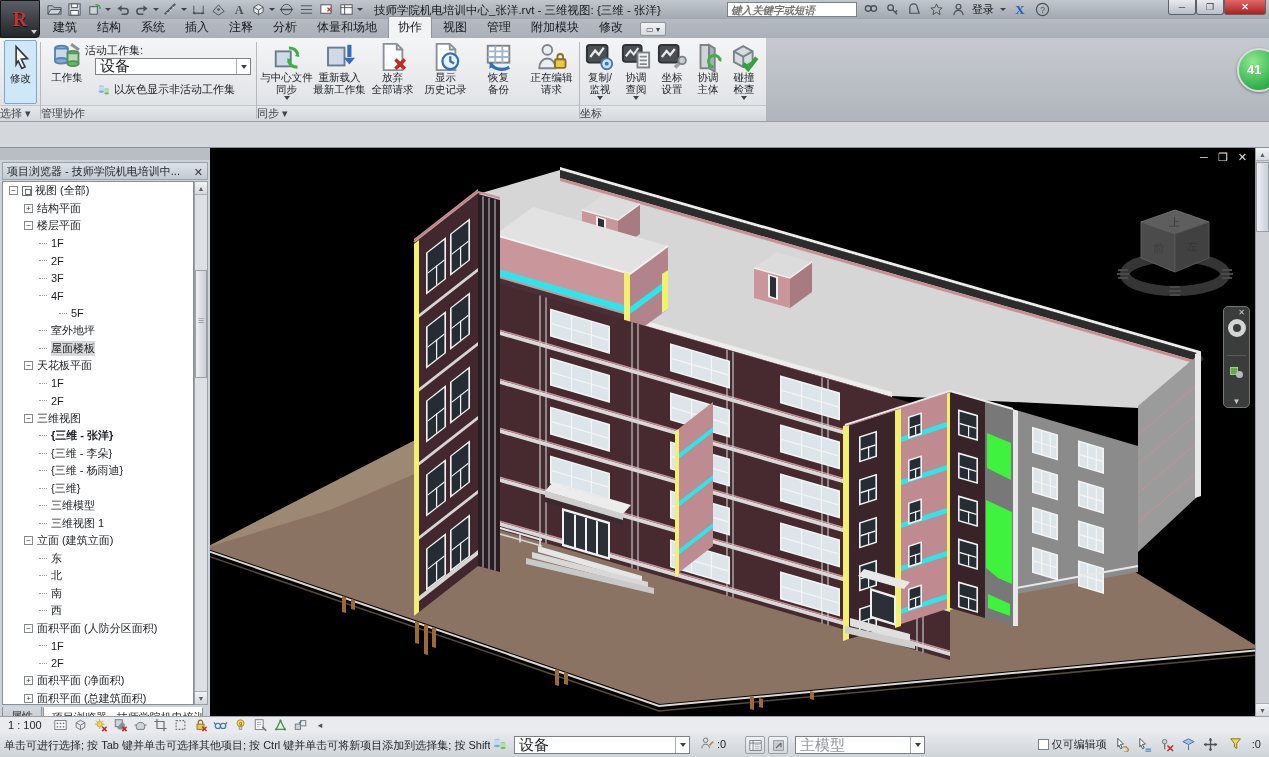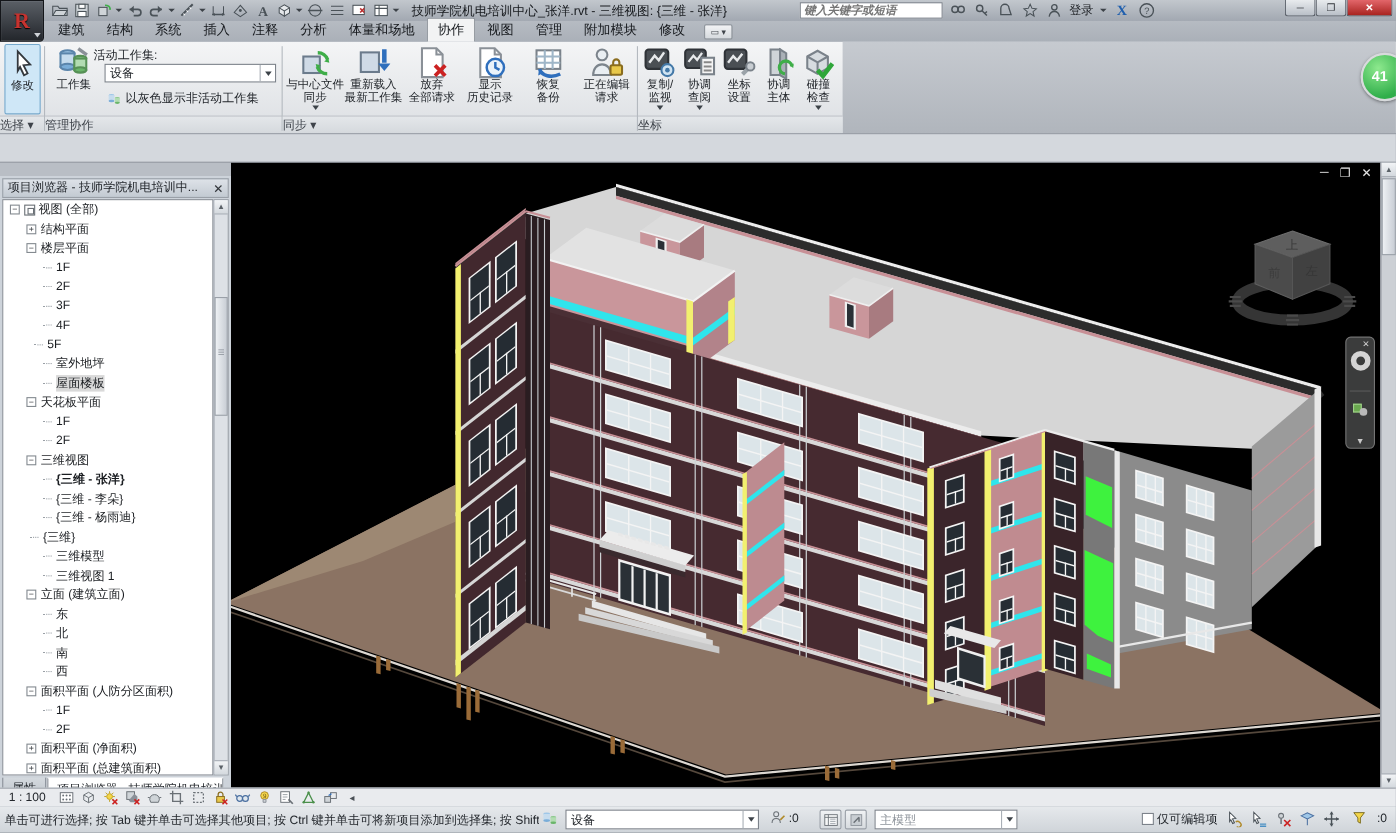--- a/index.html
+++ b/index.html
@@ -50,22 +50,22 @@
     font-size:11px; color:#3e434a; background:linear-gradient(#e4e7ea,#d5d9dd); border-top:1px solid #c2c6cb; cursor:pointer; }
   .rpanel .psep { position:absolute; right:0; top:4px; bottom:2px; width:1px; background:#b4b9bf; }
   .bigbtn { position:absolute; top:2px; height:64px; display:flex; flex-direction:column; align-items:center;
     cursor:pointer; padding-top:2px; }
   .bigbtn svg { flex:0 0 auto; }
   .bigbtn .bl { font-size:10.5px; color:#23272c; line-height:11.5px; text-align:center; white-space:nowrap; }
   .bigbtn .dd { width:0; height:0; border-left:3px solid transparent; border-right:3px solid transparent;
     border-top:4px solid #3c4248; margin-top:1px; }
   .modbtn { background:#cfe7f7; border:1px solid #76a9cd; border-radius:2px; }
   .awlabel { position:absolute; font-size:11px; color:#23272c; }
-  .combo { position:absolute; background:#fff; border:1px solid #7c828a; font-size:11px; color:#1d2126;
-    display:flex; align-items:flex-end; padding-left:4px; cursor:pointer; }
+  .combo { position:absolute; background:#fff; border:1px solid #7c828a; font-size:15px; color:#1d2126;
+    display:flex; align-items:center; padding-left:4px; cursor:pointer; }
   .combo .cdd { position:absolute; right:0; top:0; bottom:0; width:14px; border-left:1px solid #aab0b7;
     display:flex; align-items:center; justify-content:center; }
   .combo .cdd:after { content:""; border-left:3.5px solid transparent; border-right:3.5px solid transparent;
     border-top:4px solid #3c4248; }
   .flatbtn { position:absolute; display:flex; align-items:center; gap:3px; font-size:11px; color:#23272c; cursor:pointer; }
   .badge { position:absolute; right:-12px; top:10px; width:44px; height:44px; border-radius:50%;
     background:radial-gradient(circle at 35% 30%, #8ee98e, #2fae4a 70%); border:2px solid #d8dadc;
     color:#fff; font-weight:bold; font-size:13px; line-height:40px; text-indent:8px; z-index:40; cursor:pointer;
     box-shadow:0 1px 3px rgba(0,0,0,.4); }
 
@@ -521,21 +521,21 @@
             <span class="tlabel">2F</span>
           </div>
           <div class="trow" style="padding-left: 36px;">
             <span class="tdash"></span>
             <span class="tlabel">3F</span>
           </div>
           <div class="trow" style="padding-left: 36px;">
             <span class="tdash"></span>
             <span class="tlabel">4F</span>
           </div>
-          <div class="trow" style="padding-left: 28px;">
+          <div class="trow" style="padding-left: 56px;">
             <span class="tdash"></span>
             <span class="tlabel">5F</span>
           </div>
           <div class="trow" style="padding-left: 36px;">
             <span class="tdash"></span>
             <span class="tlabel">室外地坪</span>
           </div>
           <div class="trow" style="padding-left: 36px;">
             <span class="tdash"></span>
             <span class="tlabel sel">屋面楼板</span>
@@ -561,21 +561,21 @@
             <span class="tlabel bold">{三维 - 张洋}</span>
           </div>
           <div class="trow" style="padding-left: 36px;">
             <span class="tdash"></span>
             <span class="tlabel">{三维 - 李朵}</span>
           </div>
           <div class="trow" style="padding-left: 36px;">
             <span class="tdash"></span>
             <span class="tlabel">{三维 - 杨雨迪}</span>
           </div>
-          <div class="trow" style="padding-left: 24px;">
+          <div class="trow" style="padding-left: 36px;">
             <span class="tdash"></span>
             <span class="tlabel">{三维}</span>
           </div>
           <div class="trow" style="padding-left: 36px;">
             <span class="tdash"></span>
             <span class="tlabel">三维模型</span>
           </div>
           <div class="trow" style="padding-left: 36px;">
             <span class="tdash"></span>
             <span class="tlabel">三维视图 1</span>

